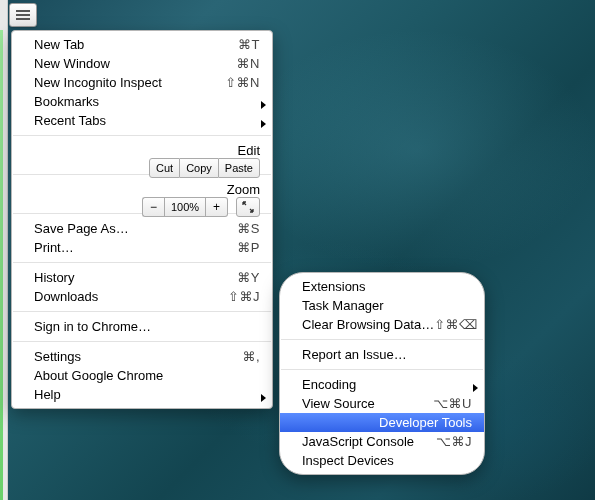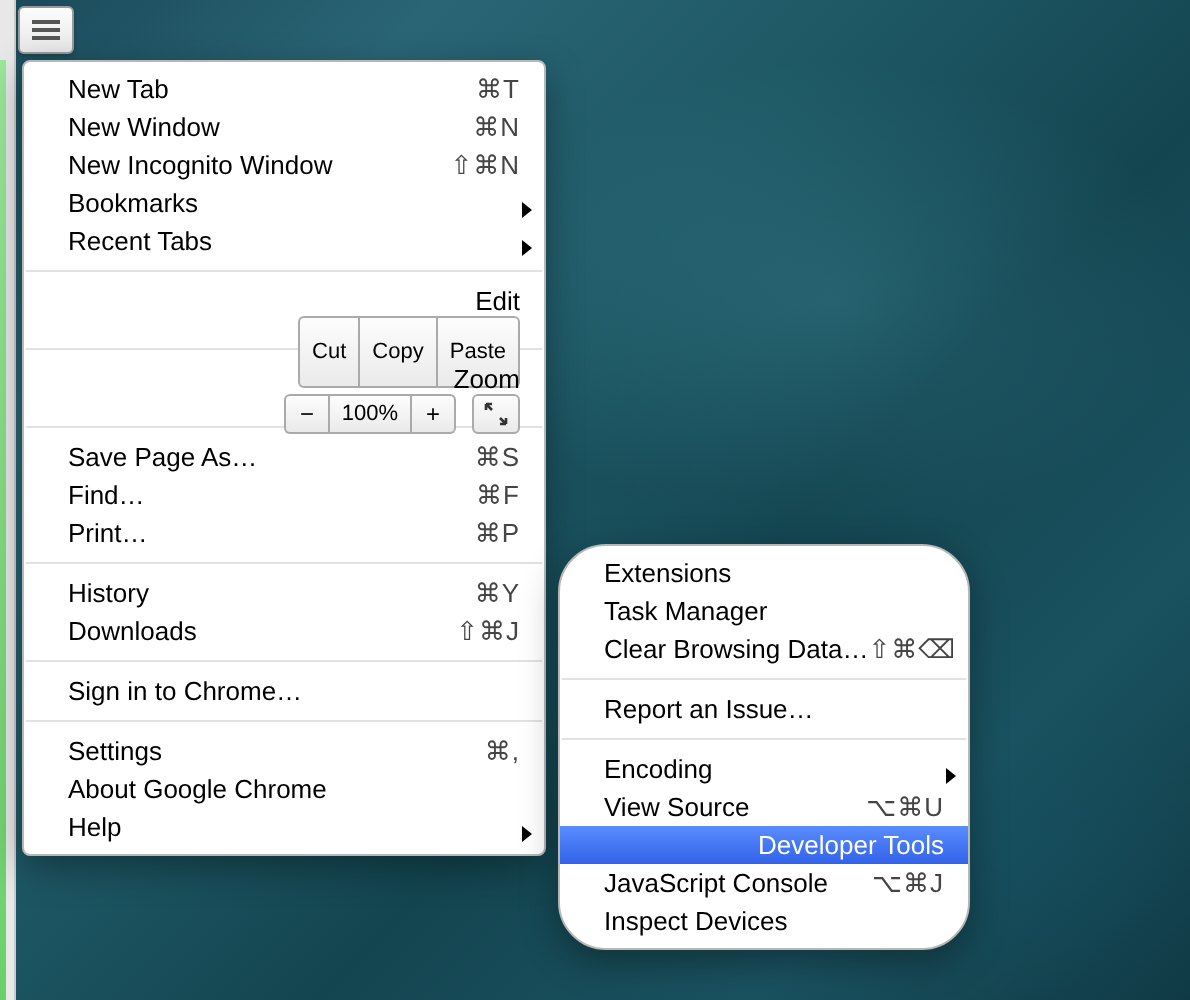--- a/index.html
+++ b/index.html
@@ -118,21 +118,21 @@
 
   .edit-btns {
     display: flex;
     margin-left: auto;
   }
   .edit-btns button {
     font-size: 11px;
     padding: 2px 6px;
     background: linear-gradient(#fdfdfd,#eaeaea);
     border: 1px solid #aaa;
-    height: 36px;
+    height: 20px;
     cursor: default;
   }
   .edit-btns button:first-child { border-radius: 3px 0 0 3px; }
   .edit-btns button:nth-child(2) { border-left: none; border-right: none; }
   .edit-btns button:last-child { border-radius: 0 3px 3px 0; }
 
   .zoom-controls {
     display: flex;
     align-items: center;
     margin-left: auto;
@@ -175,21 +175,21 @@
 
   <div class="menu-item">
     <span class="menu-label">New Tab</span>
     <span class="shortcut">⌘T</span>
   </div>
   <div class="menu-item">
     <span class="menu-label">New Window</span>
     <span class="shortcut">⌘N</span>
   </div>
   <div class="menu-item">
-    <span class="menu-label">New Incognito Window</span>
+    <span class="menu-label">New Incognito Inspect</span>
     <span class="shortcut">⇧⌘N</span>
   </div>
   <div class="menu-item">
     <span class="menu-label">Bookmarks</span>
     <span class="arrow"></span>
   </div>
   <div class="menu-item">
     <span class="menu-label">Recent Tabs</span>
     <span class="arrow"></span>
   </div>
@@ -223,24 +223,20 @@
     </div>
   </div>
 
   <div class="menu-sep"></div>
 
   <div class="menu-item">
     <span class="menu-label">Save Page As…</span>
     <span class="shortcut">⌘S</span>
   </div>
   <div class="menu-item">
-    <span class="menu-label">Find…</span>
-    <span class="shortcut">⌘F</span>
-  </div>
-  <div class="menu-item">
     <span class="menu-label">Print…</span>
     <span class="shortcut">⌘P</span>
   </div>
 
   <div class="menu-sep"></div>
 
   <div class="menu-item">
     <span class="menu-label">History</span>
     <span class="shortcut">⌘Y</span>
   </div>

